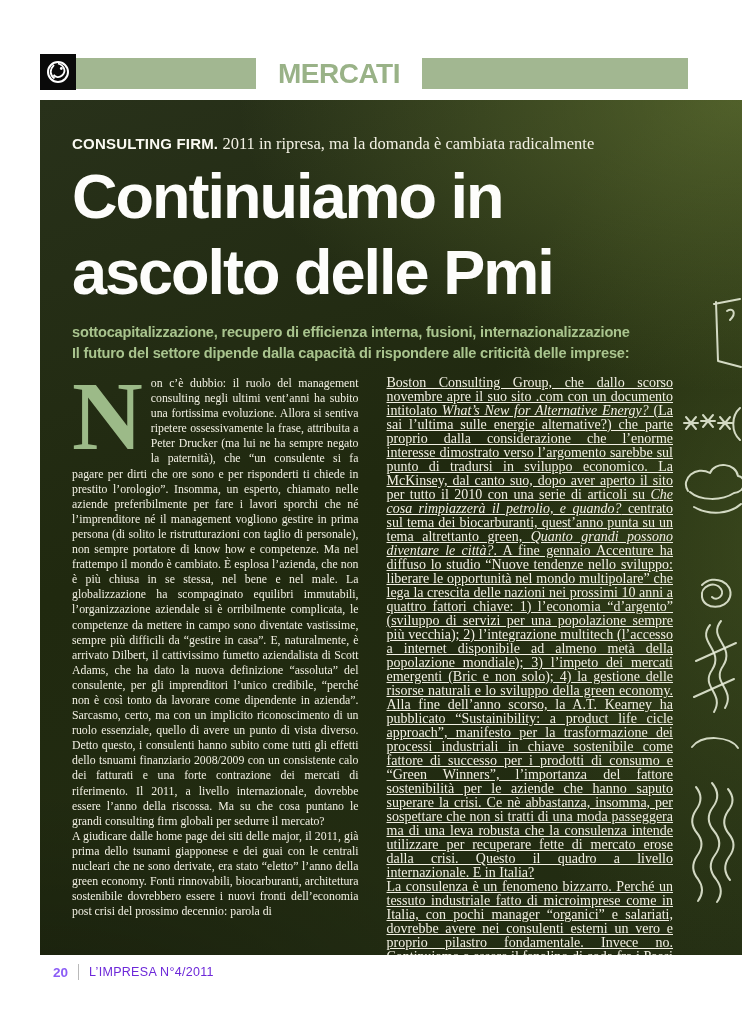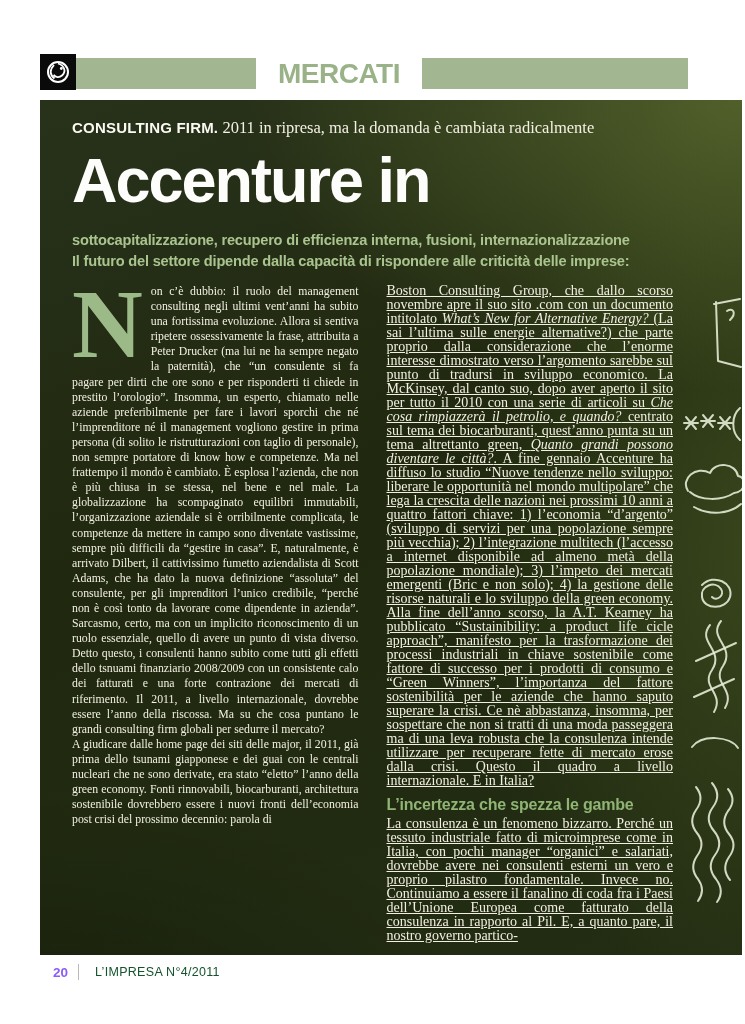--- a/index.html
+++ b/index.html
@@ -27,21 +27,21 @@
   .masthead-title{
     padding:0 22px;
     font-size:28px;font-weight:bold;letter-spacing:-0.5px;
     color:#99b287;white-space:nowrap;line-height:31px;
   }
 
   
   .board{
     position:absolute;left:40px;top:100px;width:702px;height:855px;
     box-sizing:border-box;
-    padding:12px 69px 14px 32px;
+    padding:28px 69px 14px 32px;
     overflow:hidden;
     color:#f1efe2;
     background:
       radial-gradient(900px 520px at 100% 0%, rgba(121,142,62,.52), rgba(121,142,62,0) 56%),
       radial-gradient(480px 760px at 104% 52%, rgba(102,124,52,.34), rgba(102,124,52,0) 62%),
       radial-gradient(760px 420px at 0% 110%, rgba(0,0,0,.28), rgba(0,0,0,0) 60%),
       linear-gradient(160deg,#28311a 0%,#20290f 45%,#232d13 100%);
     background-color:#212a12;
   }
 
@@ -100,23 +100,23 @@
   .doodles path{stroke:#e9efdb;stroke-width:2;fill:none;
     stroke-linecap:round;stroke-linejoin:round;opacity:.88;}
 
   
   .footer{
     position:absolute;left:53px;top:962px;
     display:flex;align-items:center;height:20px;
   }
   .page-number{font-weight:bold;font-size:13.5px;color:#8b5cf6;}
   .issue{
-    margin-left:10px;padding-left:16px;
+    margin-left:10px;padding-left:10px;
     border-left:1px solid #b9b9b9;
-    font-size:12.5px;letter-spacing:0.3px;color:#14532d;
+    font-size:12.5px;letter-spacing:0.3px;color:#6d28d9;
     line-height:16px;
   }
 </style>
 </head>
 <body>
 
 <div class="page">
 
   <div class="masthead">
     <div class="logo-box">
@@ -133,38 +133,38 @@
   </div>
 
   <div class="board">
 
     <div class="kicker">
       <span class="kicker-label">CONSULTING FIRM.</span>
       <span class="kicker-text"> 2011 in ripresa, ma la domanda è cambiata radicalmente</span>
     </div>
 
     <div class="headline">
-      <div>Accenture in</div>
+      <div>Continuiamo in</div>
+      <div>ascolto delle Pmi</div>
     </div>
 
     <div class="standfirst">
       <div>sottocapitalizzazione, recupero di efficienza interna, fusioni, internazionalizzazione</div>
       <div>Il futuro del settore dipende dalla capacità di rispondere alle criticità delle imprese:</div>
     </div>
 
     <div class="columns">
 
       <div class="col col1">
         <p class="bodytext"><span class="dropcap">N</span><span>on c’è dubbio: il ruolo del management consulting negli ultimi vent’anni ha subito una fortissima evoluzione. Allora si sentiva ripetere ossessivamente la frase, attribuita a Peter Drucker (ma lui ne ha sempre negato la paternità), che “un consulente si fa pagare per dirti che ore sono e per risponderti ti chiede in prestito l’orologio”. Insomma, un esperto, chiamato nelle aziende preferibilmente per fare i lavori sporchi che né l’imprenditore né il management vogliono gestire in prima persona (di solito le ristrutturazioni con taglio di personale), non sempre portatore di know how e competenze. Ma nel frattempo il mondo è cambiato. È esplosa l’azienda, che non è più chiusa in se stessa, nel bene e nel male. La globalizzazione ha scompaginato equilibri immutabili, l’organizzazione aziendale si è orribilmente complicata, le competenze da mettere in campo sono diventate vastissime, sempre più difficili da “gestire in casa”. E, naturalmente, è arrivato Dilbert, il cattivissimo fumetto aziendalista di Scott Adams, che ha dato la nuova definizione “assoluta” del consulente, per gli imprenditori l’unico credibile, “perché non è così tonto da lavorare come dipendente in azienda”. Sarcasmo, certo, ma con un implicito riconoscimento di un ruolo essenziale, quello di avere un punto di vista diverso. Detto questo, i consulenti hanno subito come tutti gli effetti dello tsnuami finanziario 2008/2009 con un consistente calo dei fatturati e una forte contrazione dei mercati di riferimento. Il 2011, a livello internazionale, dovrebbe essere l’anno della riscossa. Ma su che cosa puntano le grandi consulting firm globali per sedurre il mercato?</span></p>
         <p class="bodytext">A giudicare dalle home page dei siti delle major, il 2011, già prima dello tsunami giapponese e dei guai con le centrali nucleari che ne sono derivate, era stato “eletto” l’anno della green economy. Fonti rinnovabili, biocarburanti, architettura sostenibile dovrebbero essere i nuovi fronti dell’economia post crisi del prossimo decennio: parola di</p>
       </div>
 
       <div class="col col2">
         <p class="bodytext">Boston Consulting Group, che dallo scorso novembre apre il suo sito .com con un documento intitolato <i>What’s New for Alternative Energy?</i> (La sai l’ultima sulle energie alternative?) che parte proprio dalla considerazione che l’enorme interesse dimostrato verso l’argomento sarebbe sul punto di tradursi in sviluppo economico. La McKinsey, dal canto suo, dopo aver aperto il sito per tutto il 2010 con una serie di articoli su <i>Che cosa rimpiazzerà il petrolio, e quando?</i> centrato sul tema dei biocarburanti, quest’anno punta su un tema altrettanto green, <i>Quanto grandi possono diventare le città?</i>. A fine gennaio Accenture ha diffuso lo studio “Nuove tendenze nello sviluppo: liberare le opportunità nel mondo multipolare” che lega la crescita delle nazioni nei prossimi 10 anni a quattro fattori chiave: 1) l’economia “d’argento” (sviluppo di servizi per una popolazione sempre più vecchia); 2) l’integrazione multitech (l’accesso a internet disponibile ad almeno metà della popolazione mondiale); 3) l’impeto dei mercati emergenti (Bric e non solo); 4) la gestione delle risorse naturali e lo sviluppo della green economy. Alla fine dell’anno scorso, la A.T. Kearney ha pubblicato “Sustainibility: a product life cicle approach”, manifesto per la trasformazione dei processi industriali in chiave sostenibile come fattore di successo per i prodotti di consumo e “Green Winners”, l’importanza del fattore sostenibilità per le aziende che hanno saputo superare la crisi. Ce nè abbastanza, insomma, per sospettare che non si tratti di una moda passeggera ma di una leva robusta che la consulenza intende utilizzare per recuperare fette di mercato erose dalla crisi. Questo il quadro a livello internazionale. E in Italia?</p>
-        <div class="section-heading">L’incertezza che spezza le gambe</div>
         <p class="bodytext">La consulenza è un fenomeno bizzarro. Perché un tessuto industriale fatto di microimprese come in Italia, con pochi manager “organici” e salariati, dovrebbe avere nei consulenti esterni un vero e proprio pilastro fondamentale. Invece no. Continuiamo a essere il fanalino di coda fra i Paesi dell’Unione Europea come fatturato della consulenza in rapporto al Pil. E, a quanto pare, il nostro governo partico-</p>
       </div>
 
     </div>
 
     <svg class="doodles" viewBox="0 0 60 650">
       <path d="M32,9 L58,4 M34,7 L36,66 L59,72"></path>
       <path d="M45,16 c6,-4 10,2 3,9"></path>
       <g>
         <path d="M2,128 L16,128 M4,122 L14,134 M4,134 L14,122"></path>

